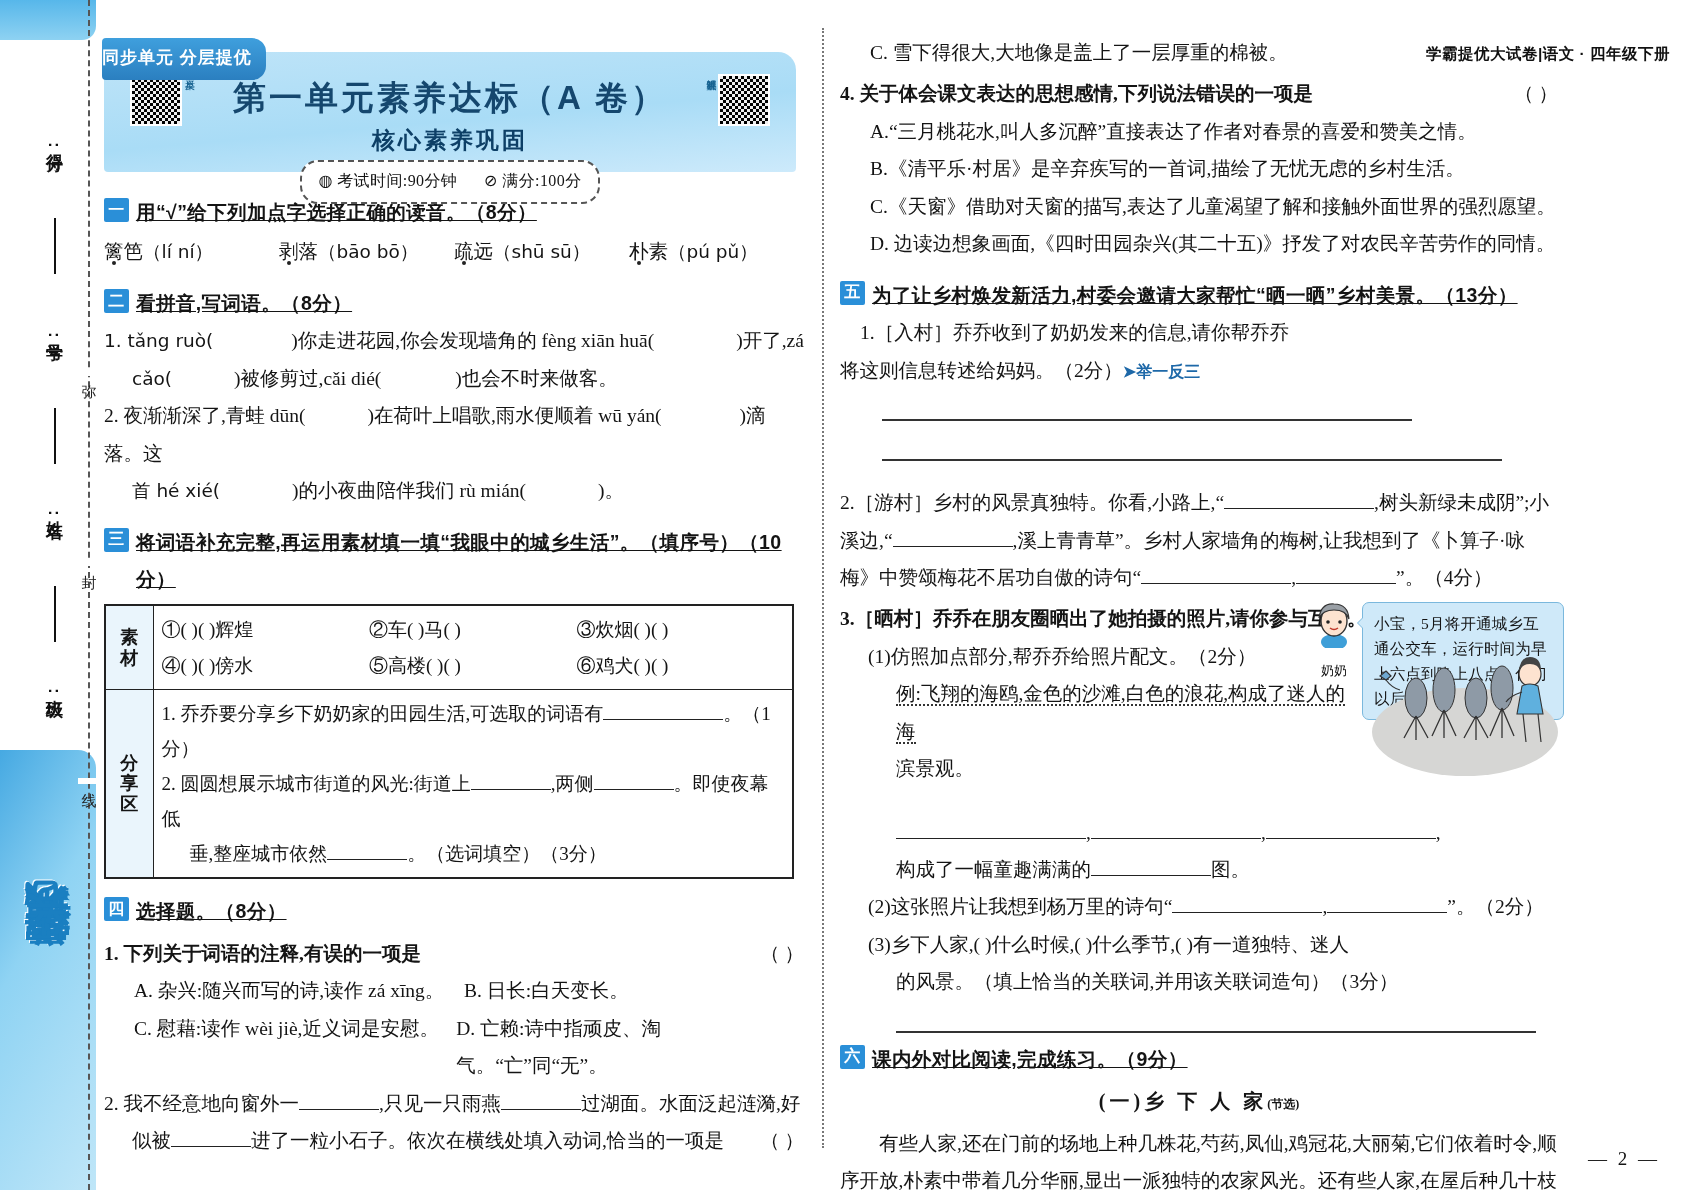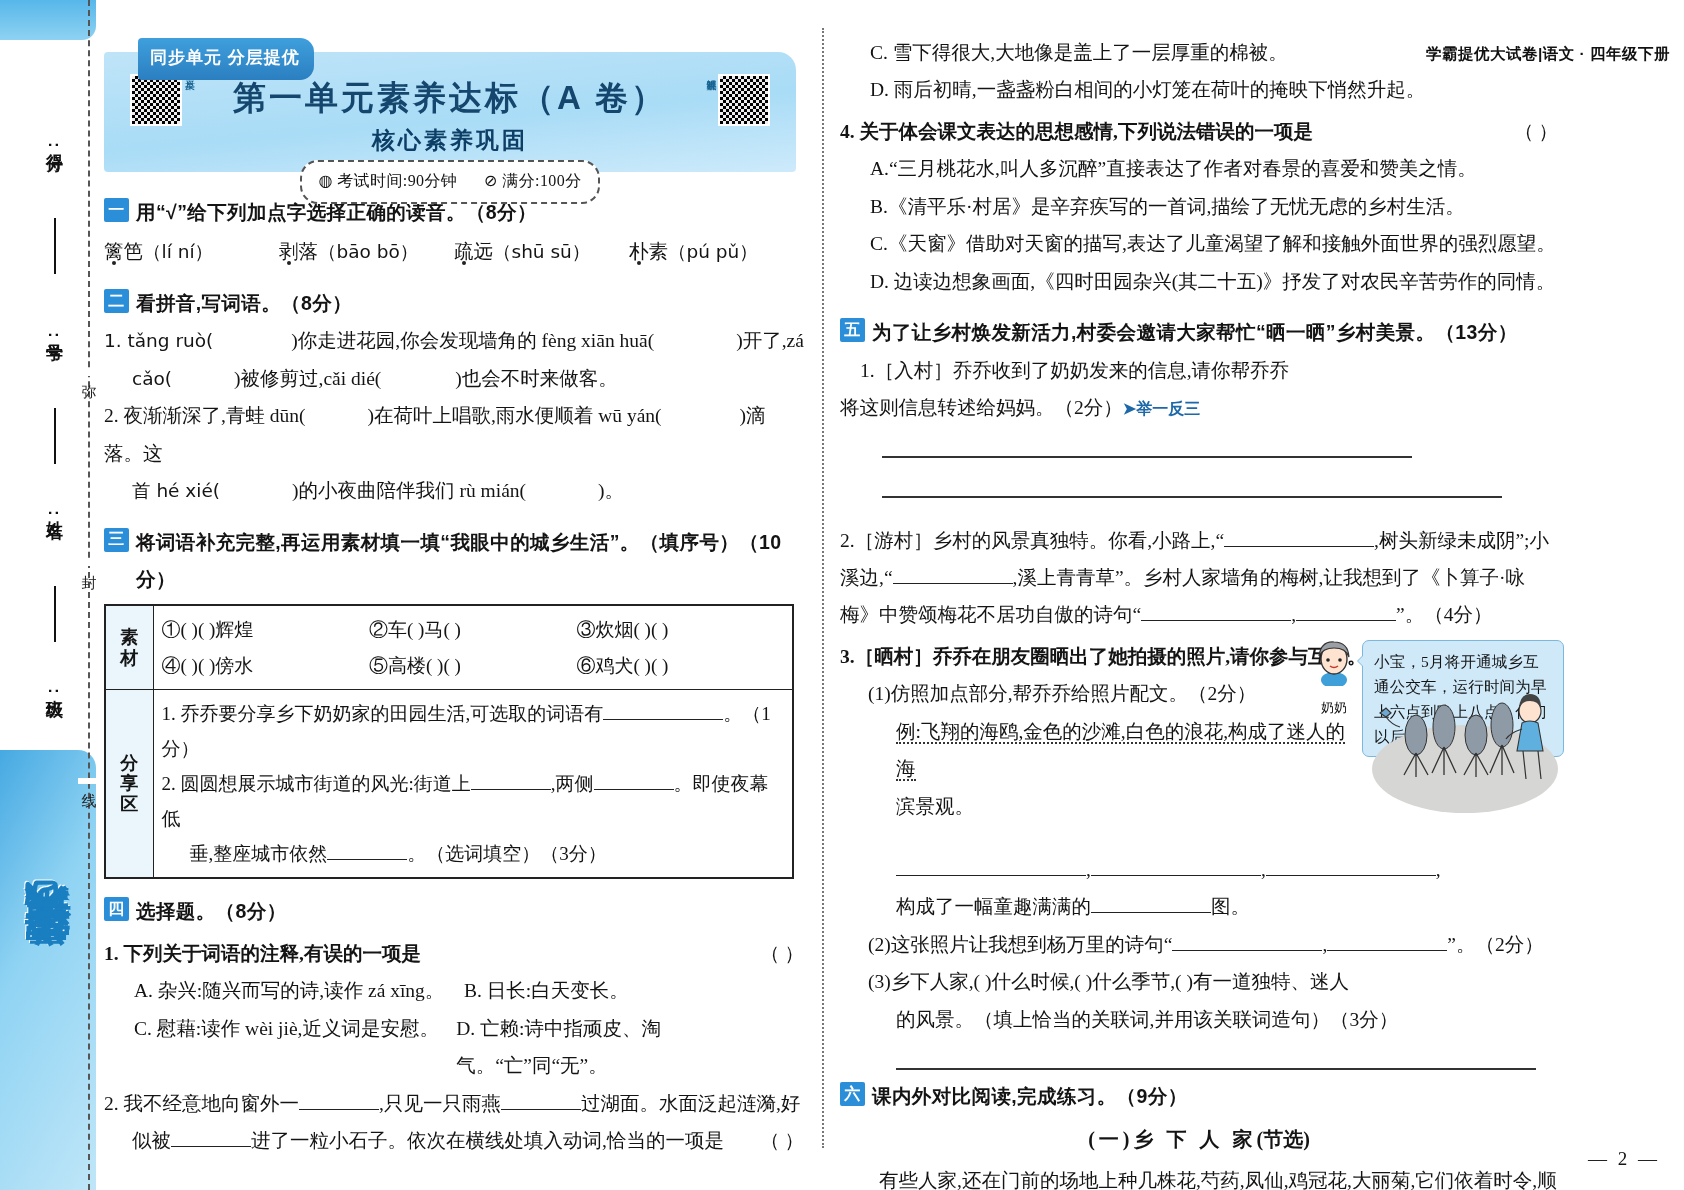--- a/index.html
+++ b/index.html
@@ -120,26 +120,25 @@
     width: 692px; height: 120px;
     background: linear-gradient(175deg,#bfe4f8 0%, #a9dcf6 55%, #cdeafb 100%);
     border-radius: 4px 18px 4px 4px;
   }
   #header-tab {
     position: absolute; left: -2px; top: -14px;
     background: linear-gradient(180deg,#3f9fdd,#2b7fc0);
     color:#fff;
     font-family:"Liberation Sans", sans-serif;
     font-weight: bold; font-size: 17px;
-    padding: 4px 14px 5px 12px;
+    padding: 4px 14px 5px 0;
     border-radius: 4px 14px 14px 4px;
     letter-spacing: 1px;
     white-space: nowrap;
     z-index: 3;
-    margin-left: 36px;
   }
   .qr {
     position: absolute; top: 22px;
     width: 52px; height: 52px;
     background:
       repeating-linear-gradient(90deg,#111 0 3px,#fff 3px 6px),
       repeating-linear-gradient(0deg,#111 0 3px,#fff 3px 6px);
     background-blend-mode: difference;
     border: 2px solid #fff;
   }
@@ -201,21 +200,21 @@
   }
   .sec-num {
     display:inline-flex; align-items:center; justify-content:center;
     min-width: 25px; height: 24px;
     background: #2a8fd8; color: #fff;
     font-size: 16px; font-weight: bold;
     margin-right: 7px; margin-top: 4px;
     border-radius: 2px;
     flex: none;
   }
-  .sec-txt { flex: 1; }
+  .sec-txt { flex: 1; text-decoration: underline; }
 
   
   .q    { margin-top: 4px; display:flex; }
   .q-b  { flex: 1; font-weight: bold; }
   .opt  { padding-left: 30px; }
   .sub  { padding-left: 28px; }
   .fill { display:inline-block; border-bottom: 1.6px solid #222; vertical-align: baseline; } .f80 { width: 80px;} .f100{ width:100px;}
   .f120{ width:120px;} .f150{width:150px;} .f170{width:170px;}
   .f190{width:190px;}
   .dotted-under { border-bottom: 2px dotted #333; }
@@ -304,21 +303,21 @@
   
   .passage { margin-top: 4px; text-indent: 2em; font-size: 19.5px; line-height: 1.9; }
   #passage-title {
     text-align: center;
     font-family: "Liberation Serif", serif;
     font-weight: bold;
     font-size: 20px;
     letter-spacing: 4px;
     margin-top: 4px;
   }
-  #passage-title .small { font-size: 20px; letter-spacing:0; font-weight:bold;}
+  #passage-title .small { font-size: 12px; letter-spacing:0; font-weight:bold;}
 
   #pagenum {
     position: absolute; right: 24px; bottom: 20px;
     font-family: "Liberation Serif", serif;
     font-size: 19px; letter-spacing: 3px;
   }
   .hr-sep { border-top: 2px solid #333; margin: 16px 0 4px 0; width: 100%;}
 </style>
 </head>
 <body>
@@ -463,21 +462,20 @@
     <div class="sub" style="display:flex;">
       <span style="flex:1;"><span>似被</span><span class="fill f80"></span><span>进了一粒小石子。依次在横线处填入动词,恰当的一项是</span></span>
       <span>（     ）</span>
     </div>
 
   </div>
 
   <div class="col" id="col-right" style="padding-top:34px;">
 
     <div class="opt">C. 雪下得很大,大地像是盖上了一层厚重的棉被。</div>
-    <div class="opt">D. 雨后初晴,一盏盏粉白相间的小灯笼在荷叶的掩映下悄然升起。</div>
     <div class="q">
       <span class="q-b">4. 关于体会课文表达的思想感情,下列说法错误的一项是</span>
       <span>（     ）</span>
     </div>
     <div class="opt">A.“三月桃花水,叫人多沉醉”直接表达了作者对春景的喜爱和赞美之情。</div>
     <div class="opt">B.《清平乐·村居》是辛弃疾写的一首词,描绘了无忧无虑的乡村生活。</div>
     <div class="opt">C.《天窗》借助对天窗的描写,表达了儿童渴望了解和接触外面世界的强烈愿望。</div>
     <div class="opt">D. 边读边想象画面,《四时田园杂兴(其二十五)》抒发了对农民辛苦劳作的同情。</div>
 
     <div class="sec">

